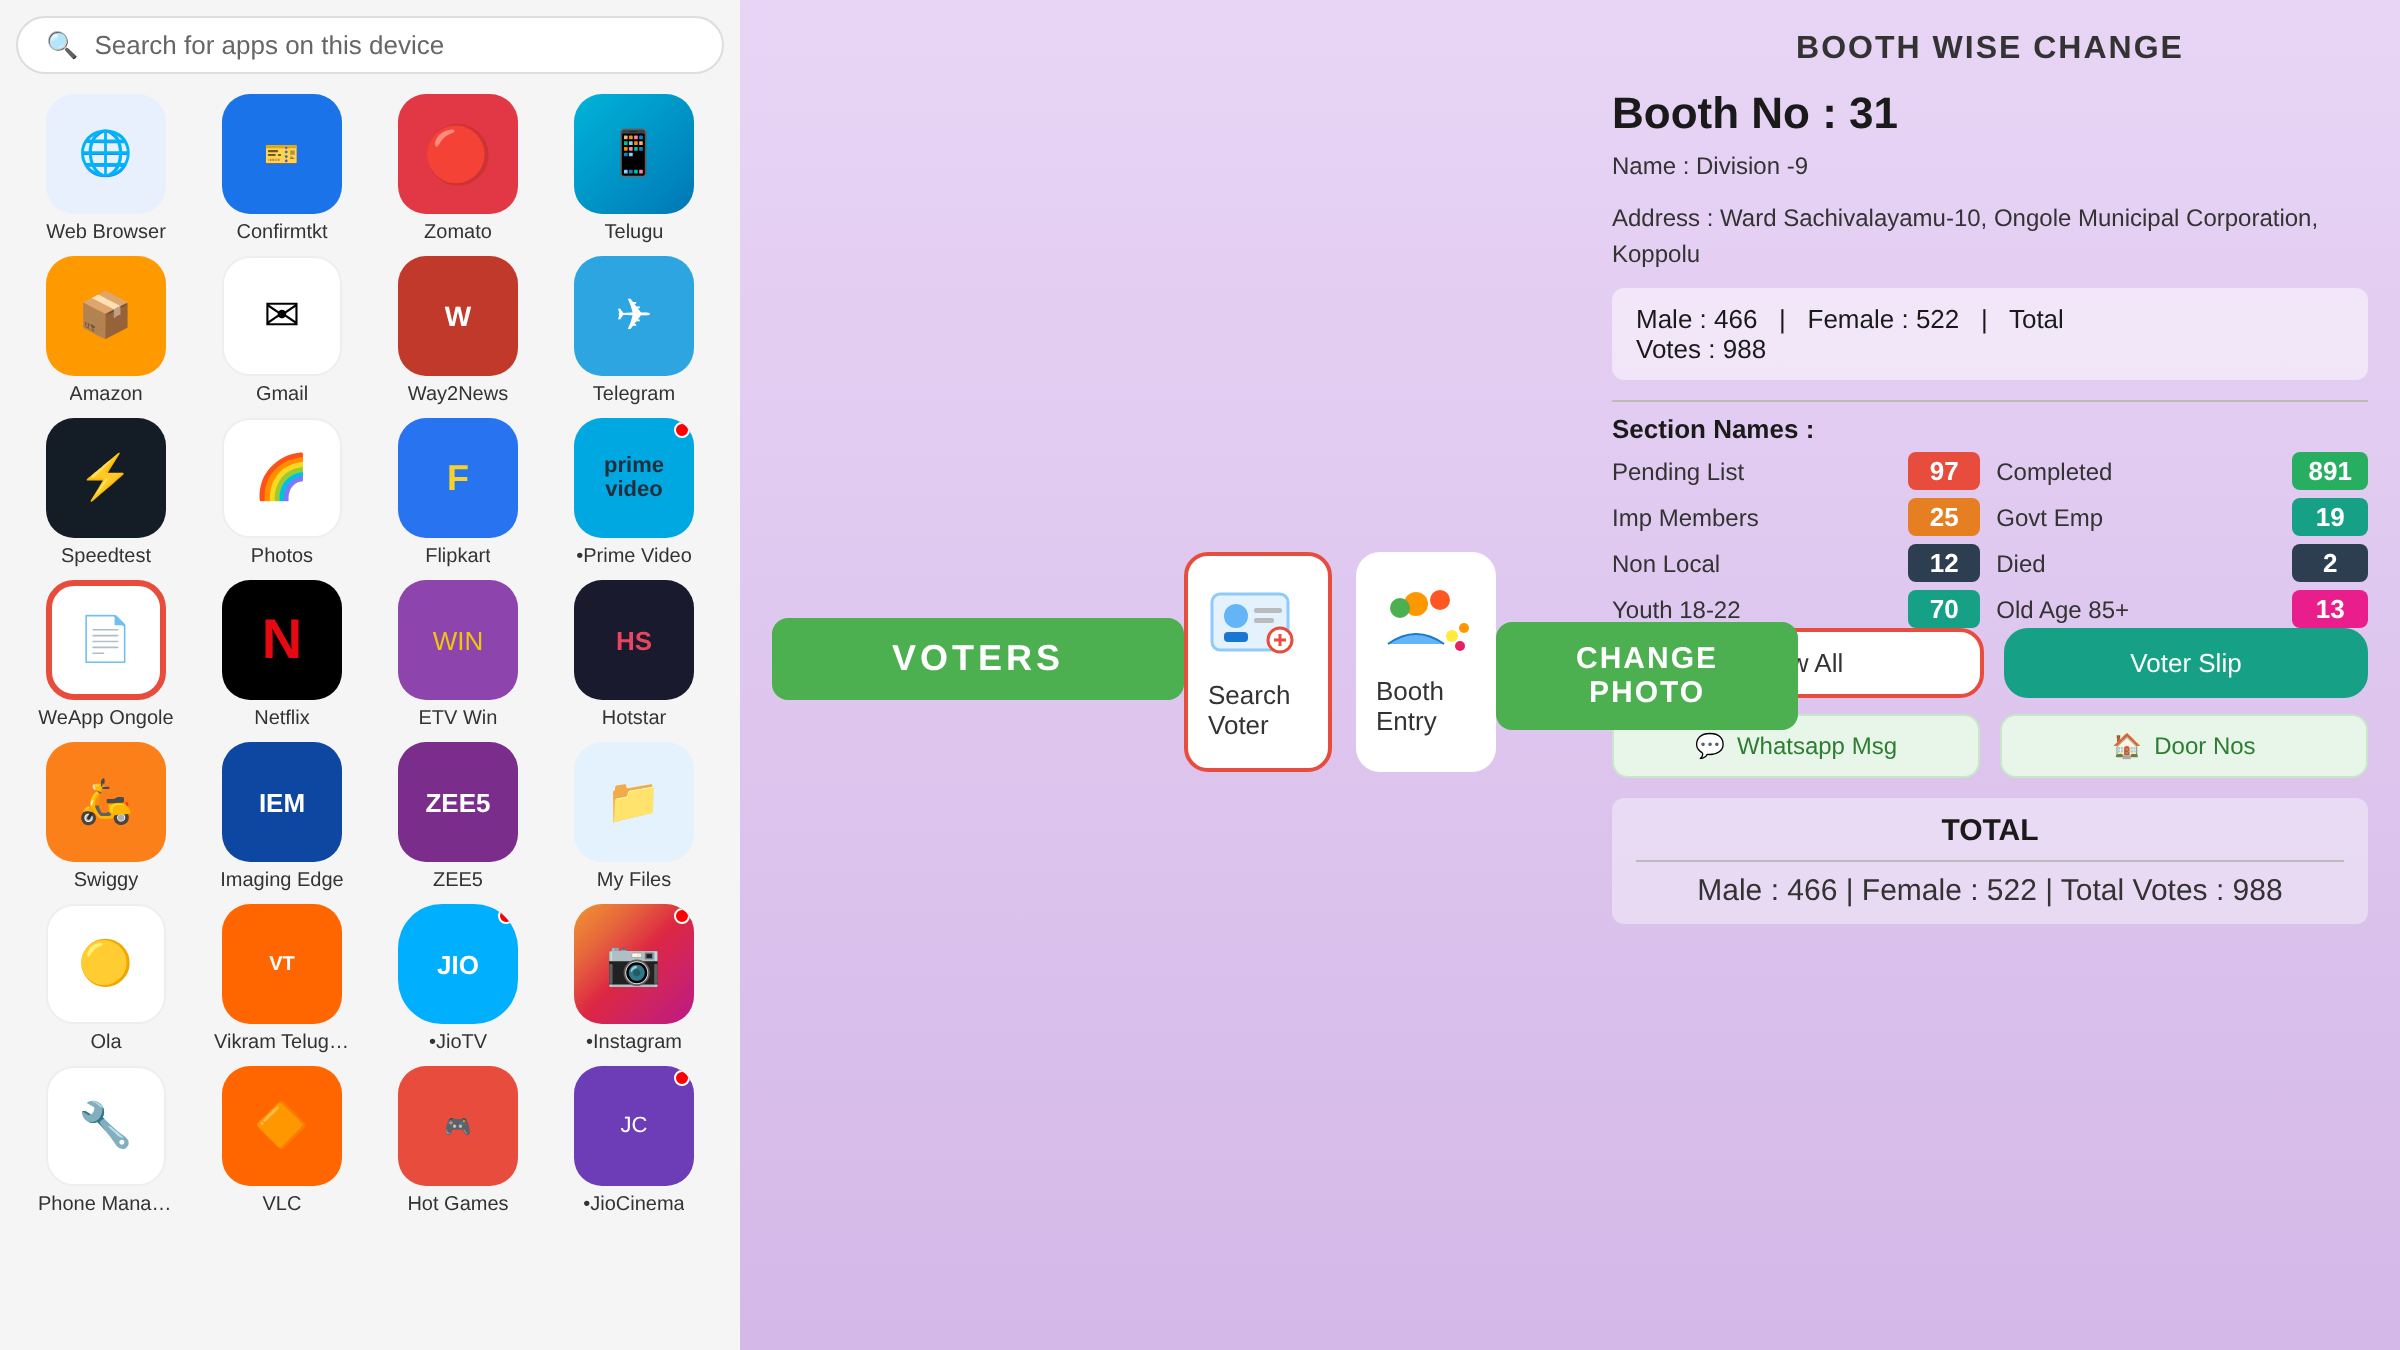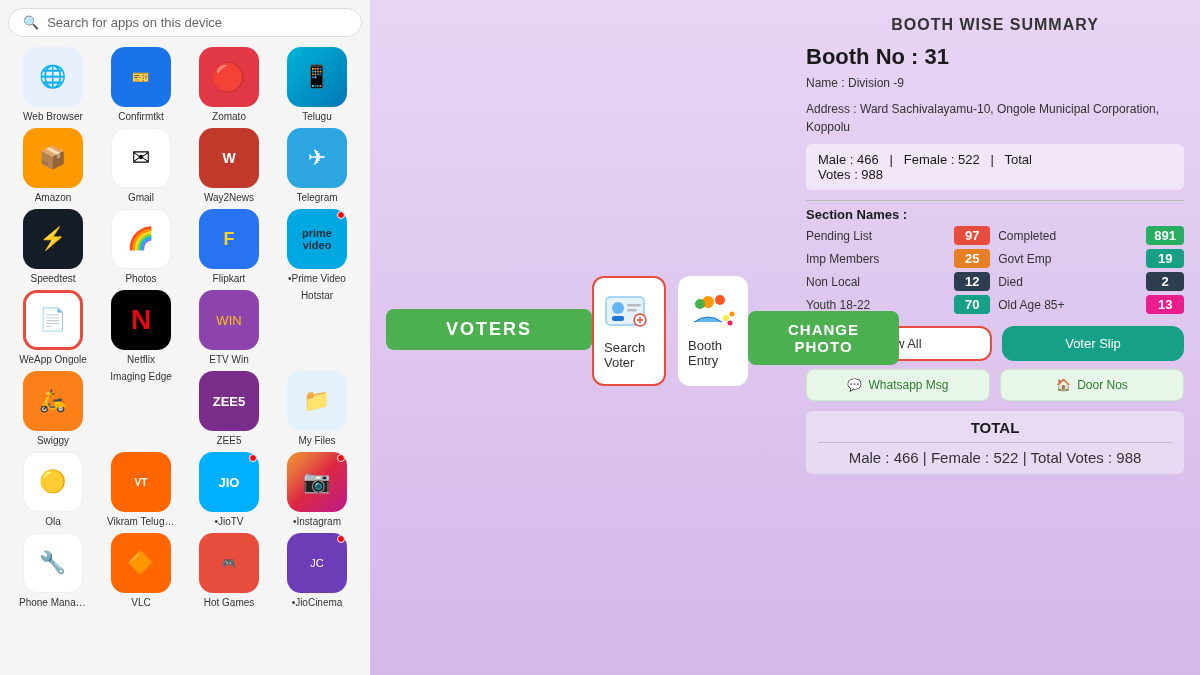--- a/index.html
+++ b/index.html
@@ -101,21 +101,21 @@
     .ic-weapp { background: white; border: 3px solid #e74c3c; border-radius: 14px; color: #333; font-size: 11px; text-align: center; }
     .ic-netflix { background: black; color: #e50914; font-size: 28px; font-weight: bold; }
     .ic-etvwin { background: #8e44ad; color: #f1c40f; font-weight: normal; font-size: 13px; }
     .ic-hotstar { background: #1a1a2e; color: #e94560; font-size: 13px; font-weight: bold; }
     .ic-swiggy { background: #fc8019; color: white; }
     .ic-imaging { background: #0d47a1; color: white; font-size: 13px; font-weight: bold; }
     .ic-zee5 { background: #7b2d8b; color: white; font-size: 13px; font-weight: bold; }
     .ic-myfiles { background: #e3f2fd; color: #1976d2; }
     .ic-ola { background: white; border: 1px solid #eee; }
     .ic-vikram { background: #ff6600; color: white; font-size: 10px; font-weight: bold; text-align: right; }
-    .ic-jiotv { background: #00b0ff; color: white; font-size: 13px; font-weight: bold; }
+    .ic-jiotv { background: #00b0ff; color: white; font-size: 13px; font-weight: bold; border-radius: 22px; }
     .ic-instagram { background: linear-gradient(135deg, #f09433, #e6683c, #dc2743, #cc2366, #bc1888); color: white; }
     .ic-phone { background: white; border: 1px solid #eee; color: #e74c3c; }
     .ic-vlc { background: #f60; color: white; }
     .ic-hotgames { background: #e74c3c; color: white; font-size: 11px; font-weight: bold; }
     .ic-jiocinema { background: #6c3db6; color: white; font-size: 11px; }
 
     
     .middle-panel {
       width: 420px;
       height: 675px;
@@ -267,21 +267,20 @@
       font-size: 13px;
       font-weight: 600;
       color: #1a1a1a;
       margin-bottom: 4px;
     }
 
     .stats-grid {
       display: grid;
       grid-template-columns: 1fr auto 1fr auto;
       gap: 4px 8px;
-      margin-bottom: 12px;
       align-items: center;
     }
 
     .stat-label {
       font-size: 12px;
       color: #333;
     }
 
     .stat-badge {
       padding: 2px 8px;
@@ -440,27 +439,29 @@
       </div>
       <div class="app-item">
         <div class="app-icon ic-netflix">N</div>
         <span class="app-label">Netflix</span>
       </div>
       <div class="app-item">
         <div class="app-icon ic-etvwin">WIN</div>
         <span class="app-label">ETV Win</span>
       </div>
       <div class="app-item">
+        <div class="app-icon ic-hotstar">HS</div>
         <span class="app-label">Hotstar</span>
       </div>
       <div class="app-item">
         <div class="app-icon ic-swiggy">🛵</div>
         <span class="app-label">Swiggy</span>
       </div>
       <div class="app-item">
+        <div class="app-icon ic-imaging">IEM</div>
         <span class="app-label">Imaging Edge</span>
       </div>
       <div class="app-item">
         <div class="app-icon ic-zee5">ZEE5</div>
         <span class="app-label">ZEE5</span>
       </div>
       <div class="app-item">
         <div class="app-icon ic-myfiles">📁</div>
         <span class="app-label">My Files</span>
       </div>
@@ -559,21 +560,21 @@
       <circle cx="50" cy="27" r="18" fill="white" opacity="0.8"></circle>
     </svg>
   </div>
 
   <div class="change-photo-btn">
     <span>CHANGE PHOTO</span>
   </div>
 </div>
 
 <div class="right-panel">
-  <div class="summary-title">BOOTH WISE SUMMARY</div>
+  <div class="summary-title">BOOTH WISE CHANGE</div>
 
   <div class="booth-no">Booth No : 31</div>
   <div class="booth-info">Name : Division -9</div>
   <div class="booth-info">Address : Ward Sachivalayamu-10, Ongole Municipal Corporation, Koppolu</div>
 
   <div class="voter-stats-box">
     <div class="voter-stats-row">
       <span>Male : 466</span>
       &nbsp;&nbsp;|&nbsp;&nbsp;
       <span>Female : 522</span>

